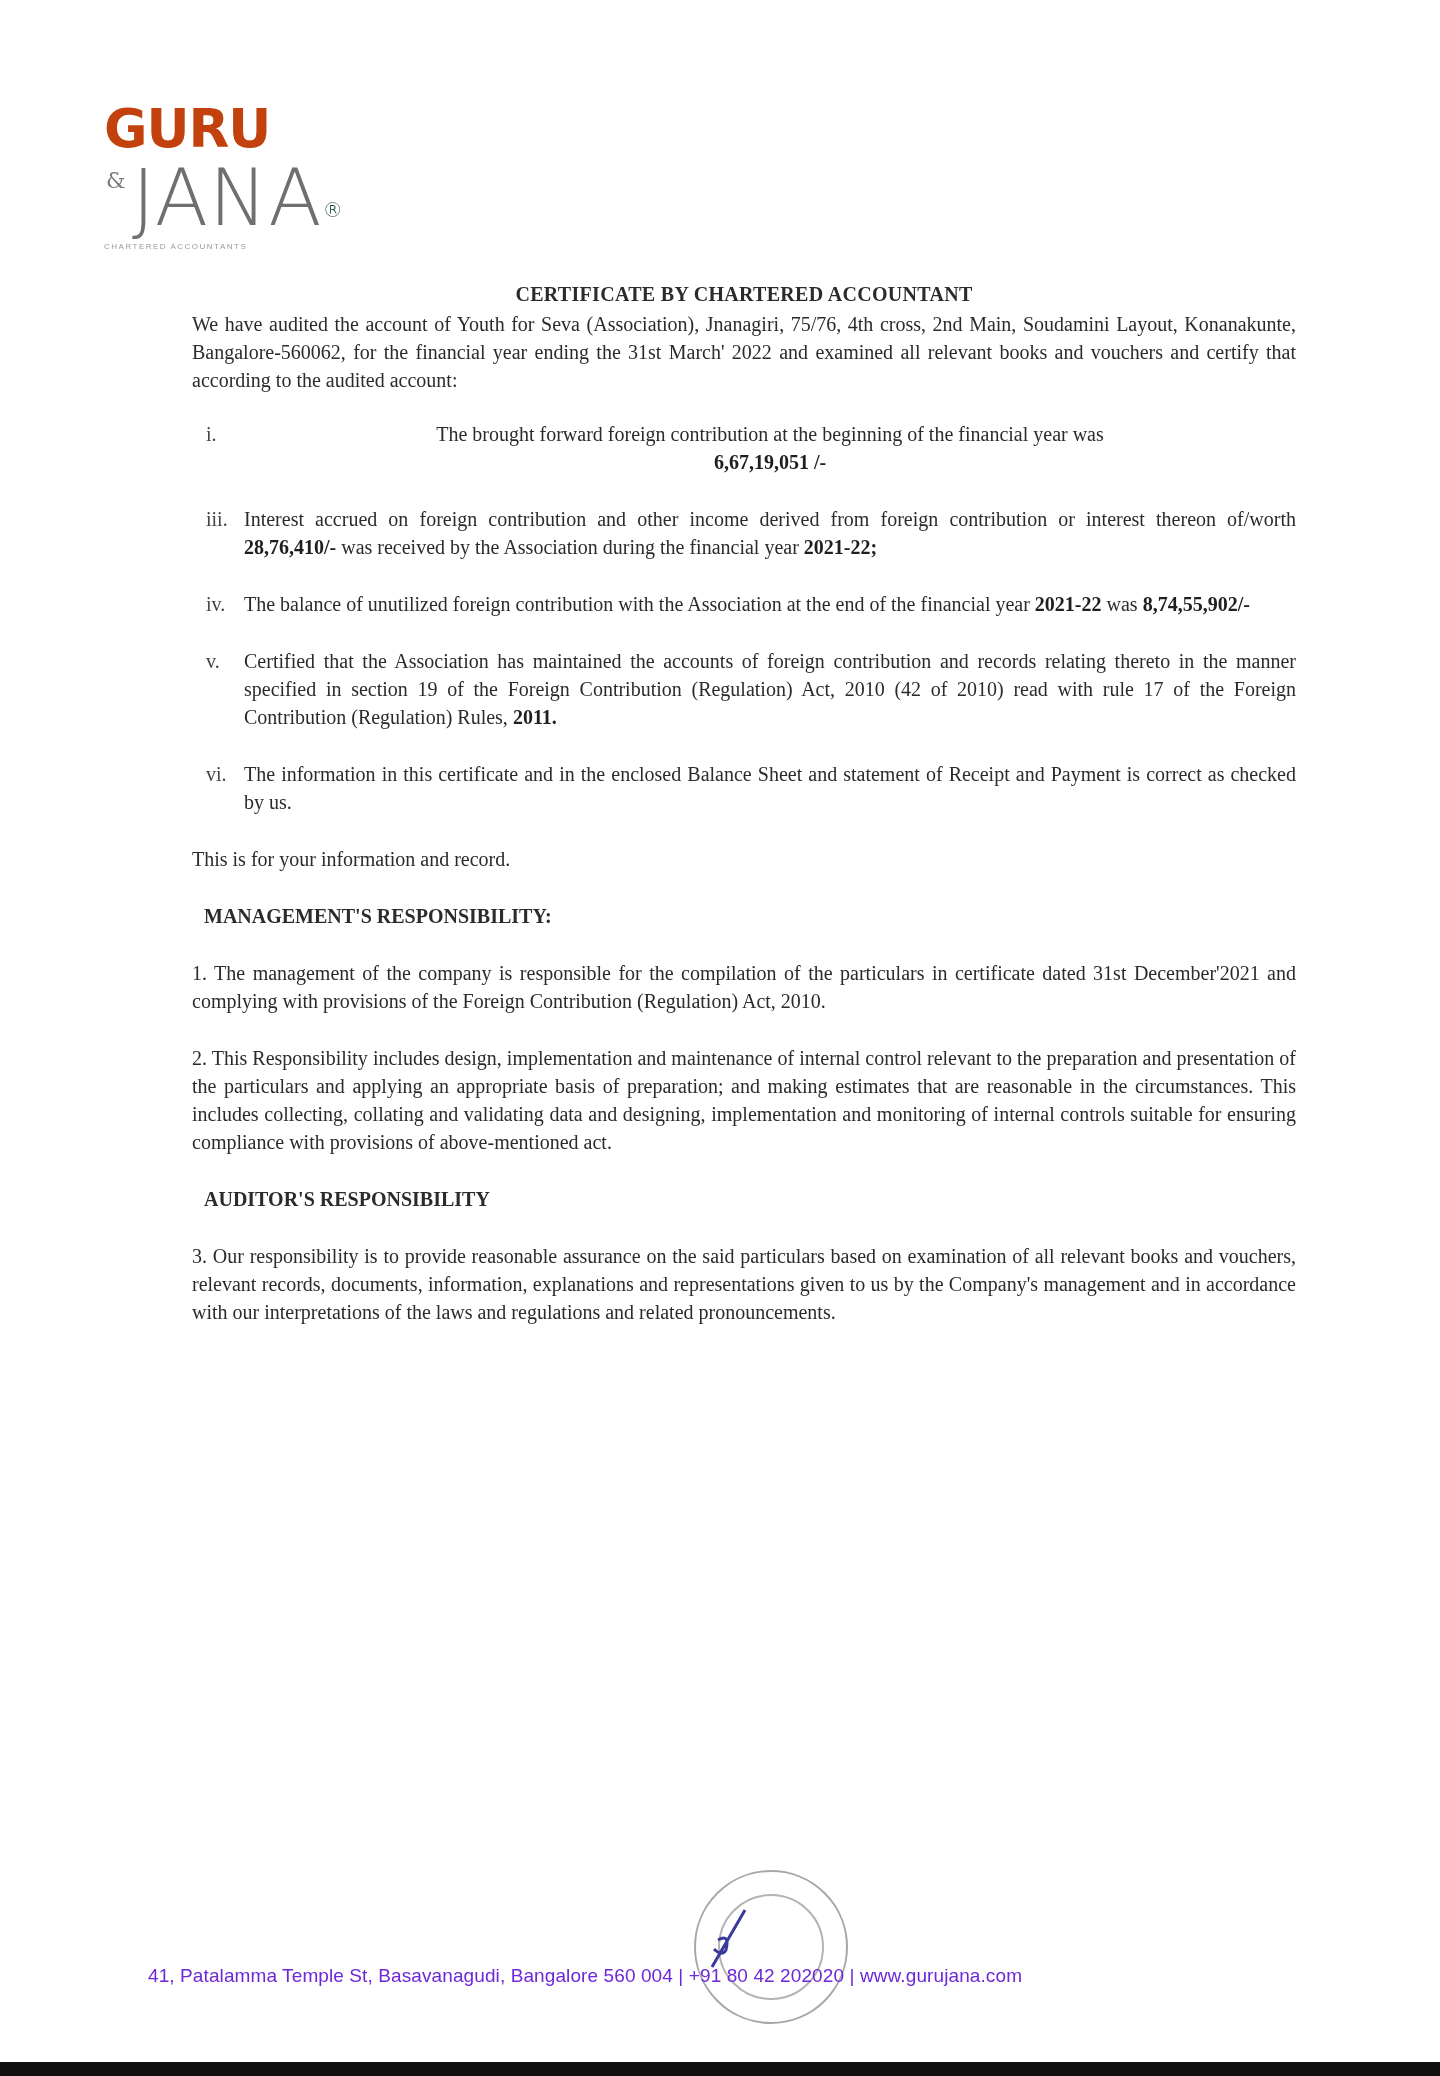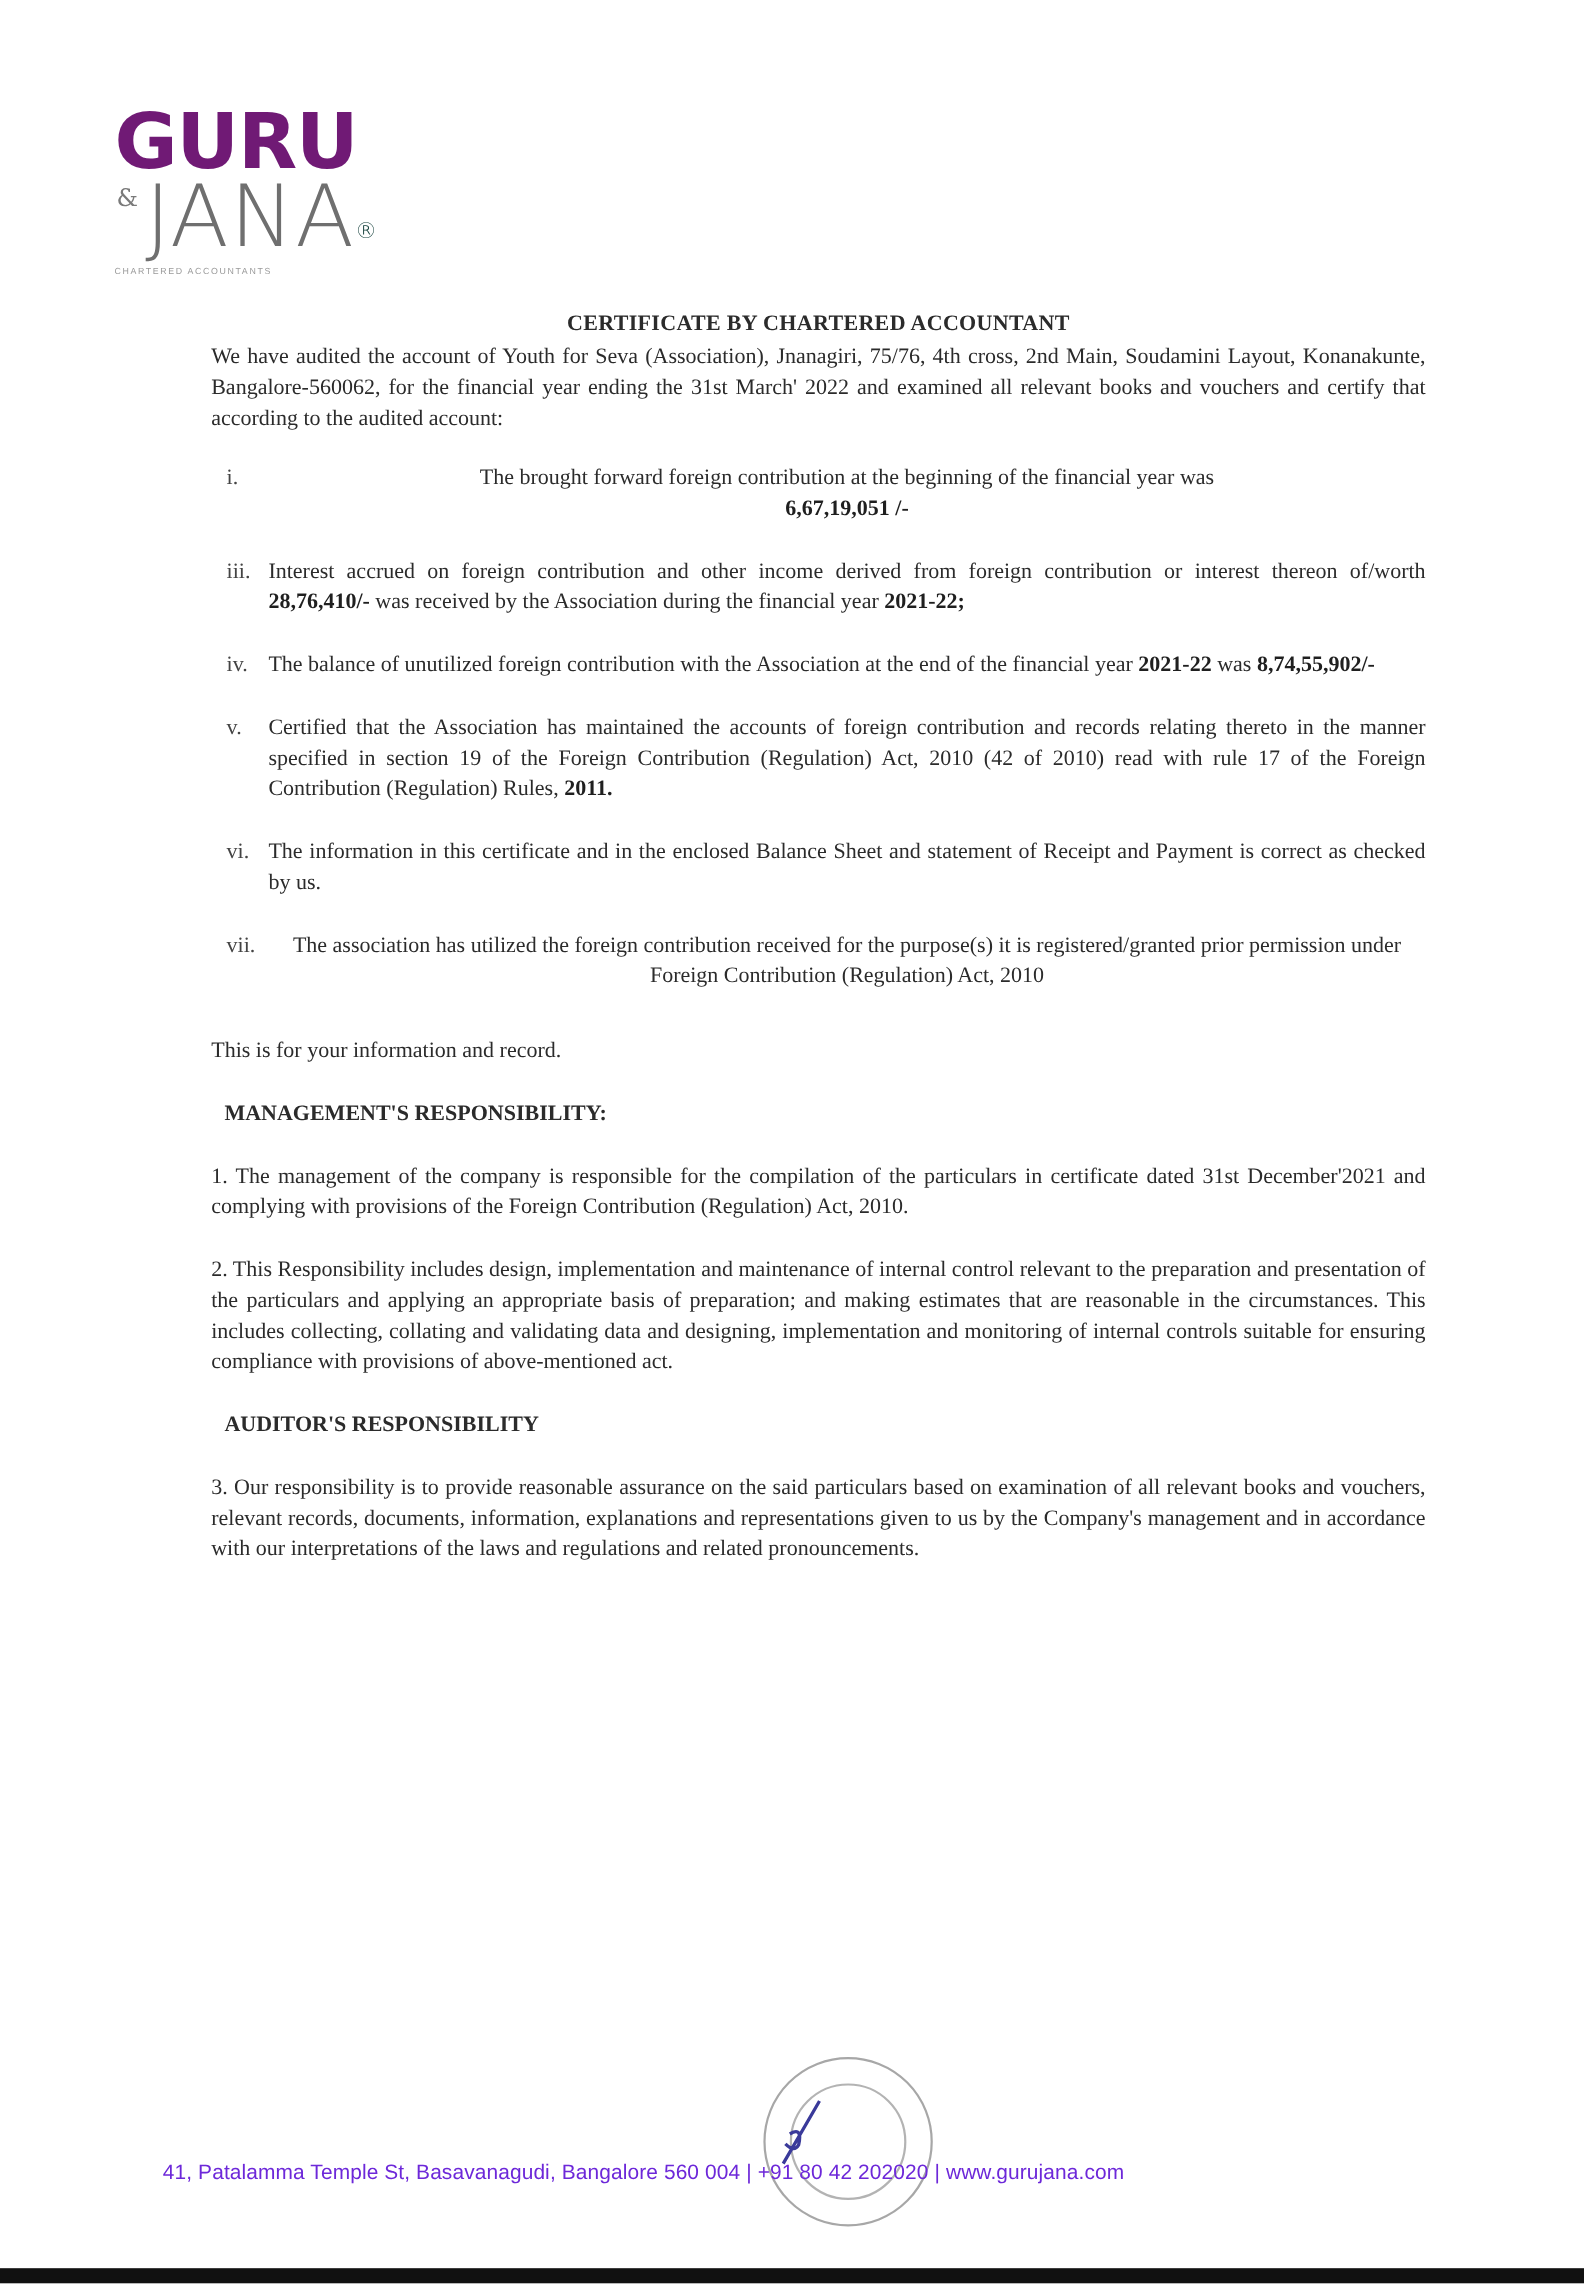--- a/index.html
+++ b/index.html
@@ -4,22 +4,22 @@
   <style>
     html, body { margin: 0; padding: 0; }
     body {
       width: 1440px; height: 2076px; position: relative; overflow: hidden;
       background: #ffffff; color: #2a2a2a;
       font-family: "Liberation Sans", sans-serif;
     }
     .logo { position: absolute; left: 104px; top: 96px; width: 230px; }
     .logo-guru {
       font-family: "DejaVu Sans", sans-serif; font-weight: bold;
-      font-size: 70px; line-height: 66px; letter-spacing: -1px;
-      color: #701a75;
+      font-size: 53px; line-height: 66px; letter-spacing: -1px;
+      color: #c2410c;
     }
     .logo-row2 { position: relative; height: 76px; }
     .logo-amp {
       position: absolute; left: 2px; top: 6px;
       font-family: "DejaVu Serif", serif; font-size: 22px; color: #7a7a7a;
     }
     .logo-jana {
       position: absolute; left: 2px; top: -4px;
       font-family: "DejaVu Sans", sans-serif; font-weight: 200;
       font-size: 78px; line-height: 80px; color: #6f6f6f; letter-spacing: 1px;
@@ -97,24 +97,20 @@
       <span class="item-text"><span>The balance of unutilized foreign contribution with the Association at the end of the financial year </span><b>2021-22</b><span> was </span><b>8,74,55,902/-</b></span>
     </li>
     <li class="item">
       <span class="item-num">v.</span>
       <span class="item-text"><span>Certified that the Association has maintained the accounts of foreign contribution and records relating thereto in the manner specified in section 19 of the Foreign Contribution (Regulation) Act, 2010 (42 of 2010) read with rule 17 of the Foreign Contribution (Regulation) Rules, </span><b>2011.</b></span>
     </li>
     <li class="item">
       <span class="item-num">vi.</span>
       <span class="item-text">The information in this certificate and in the enclosed Balance Sheet and statement of Receipt and Payment is correct as checked by us.</span>
     </li>
-    <li class="item" style="margin-bottom:40px">
-      <span class="item-num">vii.</span>
-      <span class="item-text ragged">The association has utilized the foreign contribution received for the purpose(s) it is registered/granted prior permission under Foreign Contribution (Regulation) Act, 2010</span>
-    </li>
   </ul>
 
   <p class="para" style="margin-bottom:29px">This is for your information and record.</p>
 
   <p class="heading" style="margin-bottom:29px">MANAGEMENT'S RESPONSIBILITY:</p>
   <p class="para" style="margin-bottom:29px">1. The management of the company is responsible for the compilation of the particulars in certificate dated 31st December'2021 and complying with provisions of the Foreign Contribution (Regulation) Act, 2010.</p>
   <p class="para" style="margin-bottom:29px">2. This Responsibility includes design, implementation and maintenance of internal control relevant to the preparation and presentation of the particulars and applying an appropriate basis of preparation; and making estimates that are reasonable in the circumstances. This includes collecting, collating and validating data and designing, implementation and monitoring of internal controls suitable for ensuring compliance with provisions of above-mentioned act.</p>
 
   <p class="heading" style="margin-bottom:29px">AUDITOR'S RESPONSIBILITY</p>
   <p class="para">3. Our responsibility is to provide reasonable assurance on the said particulars based on examination of all relevant books and vouchers, relevant records, documents, information, explanations and representations given to us by the Company's management and in accordance with our interpretations of the laws and regulations and related pronouncements.</p>

